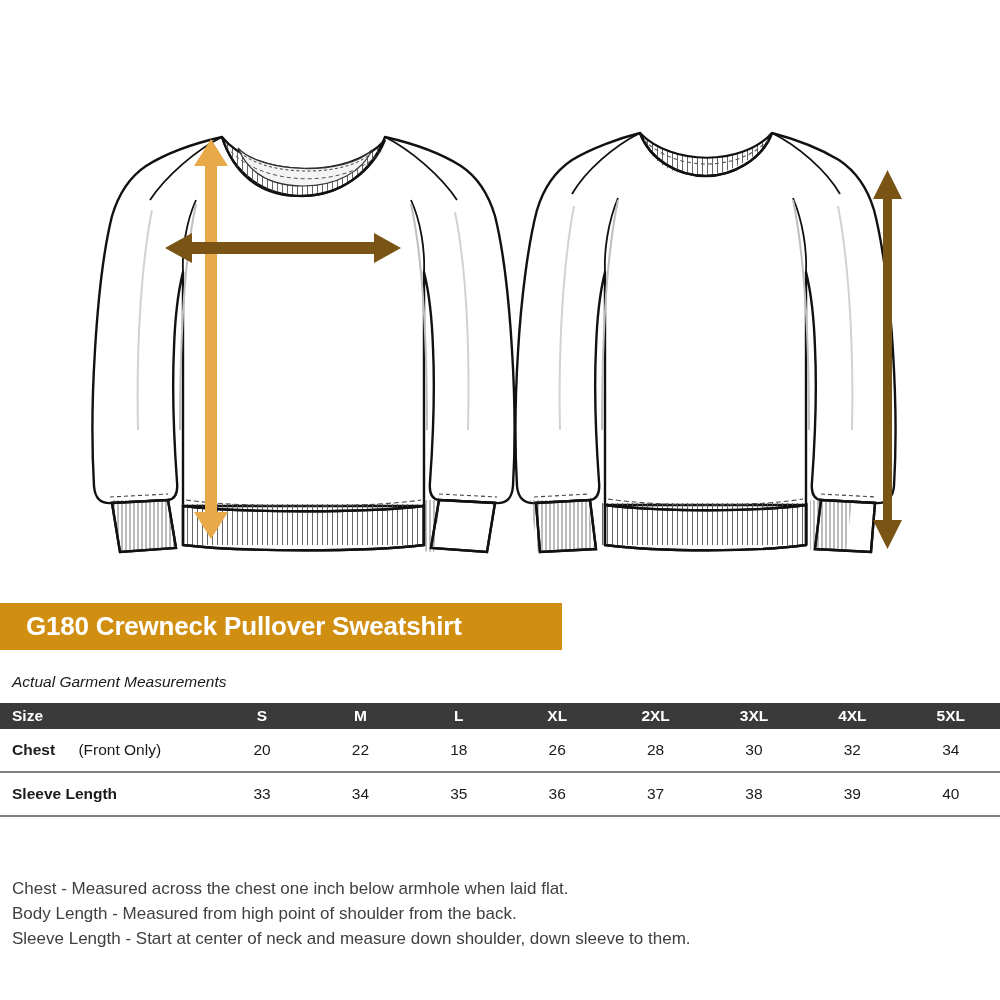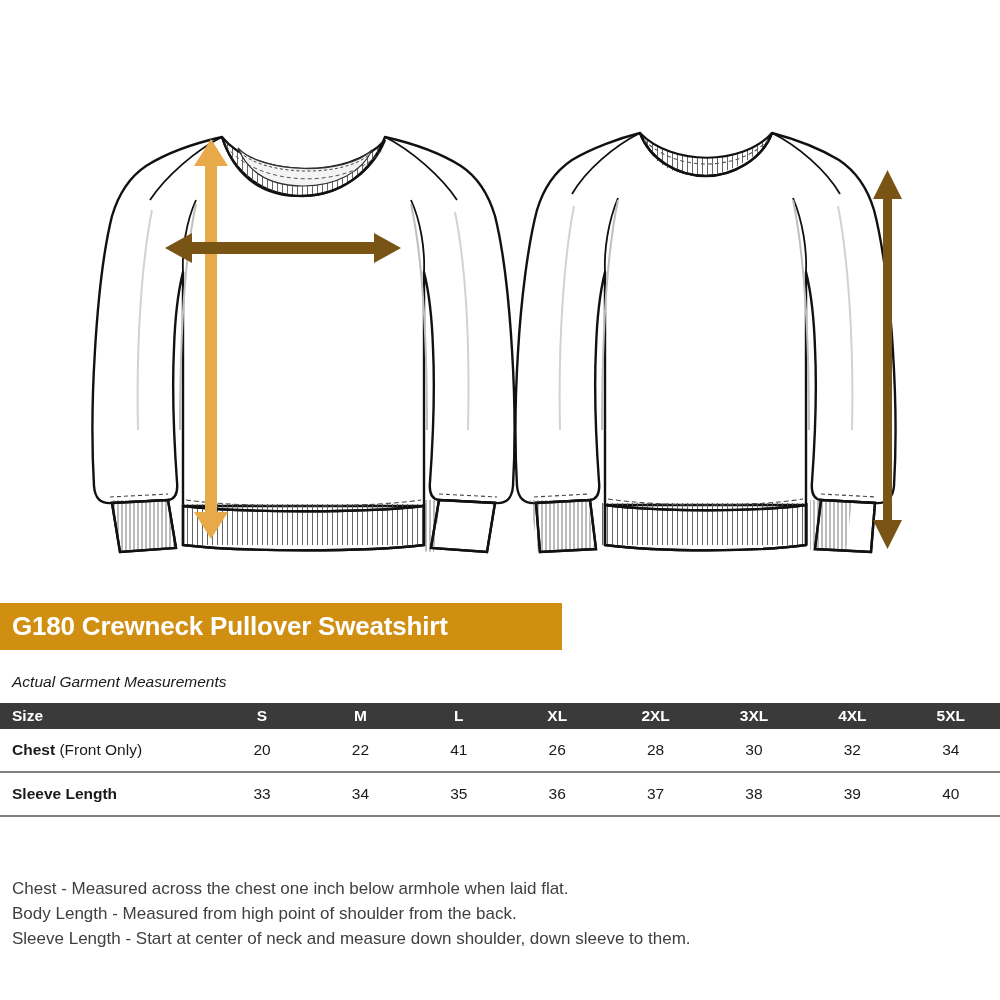--- a/index.html
+++ b/index.html
@@ -16,21 +16,21 @@
     position:absolute;left:0;top:0;width:1000px;height:580px;
   }
   .illus svg{display:block;width:1000px;height:580px;}
 
   
   .banner{
     position:absolute;left:0;top:603px;
     width:562px;height:47px;
     display:flex;align-items:center;
     box-sizing:border-box;
-    padding-left:12px;
+    padding-left:26px;
   }
   .banner-text{
     color:#ffffff;
     font-size:26px;
     font-weight:bold;
     letter-spacing:-0.2px;
     white-space:nowrap;
   }
 
   
@@ -73,21 +73,21 @@
     color:#1a1a1a;
     border-bottom:2px solid #808080;
     height:42px;
   }
   tbody td.lbl{
     text-align:left;
     padding-left:12px;
     font-weight:normal;
   }
   tbody td.lbl b{font-weight:bold;}
-  tbody td.lbl .sub{font-weight:normal;}
+  tbody td.lbl .sub{font-weight:normal;margin-left:19px;}
 
   
   col.c0{width:212px;}
   col.cx{width:98px;}
 
   
   .notes{
     position:absolute;left:12px;top:876px;
     font-size:17px;
     line-height:25px;
@@ -322,21 +322,21 @@
         <th>3XL</th>
         <th>4XL</th>
         <th>5XL</th>
       </tr>
     </thead>
     <tbody>
       <tr>
         <td class="lbl" style="border-bottom-color: rgb(128, 128, 128);"><b>Chest</b><span class="sub"> (Front Only)</span></td>
         <td style="border-bottom-color: rgb(128, 128, 128);">20</td>
         <td style="border-bottom-color: rgb(128, 128, 128);">22</td>
-        <td style="border-bottom-color: rgb(128, 128, 128);">41</td>
+        <td style="border-bottom-color: rgb(128, 128, 128);">18</td>
         <td style="border-bottom-color: rgb(128, 128, 128);">26</td>
         <td style="border-bottom-color: rgb(128, 128, 128);">28</td>
         <td style="border-bottom-color: rgb(128, 128, 128);">30</td>
         <td style="border-bottom-color: rgb(128, 128, 128);">32</td>
         <td style="border-bottom-color: rgb(128, 128, 128);">34</td>
       </tr>
       <tr>
         <td class="lbl" style="border-bottom-color: rgb(128, 128, 128);"><b>Sleeve Length</b></td>
         <td style="border-bottom-color: rgb(128, 128, 128);">33</td>
         <td style="border-bottom-color: rgb(128, 128, 128);">34</td>

